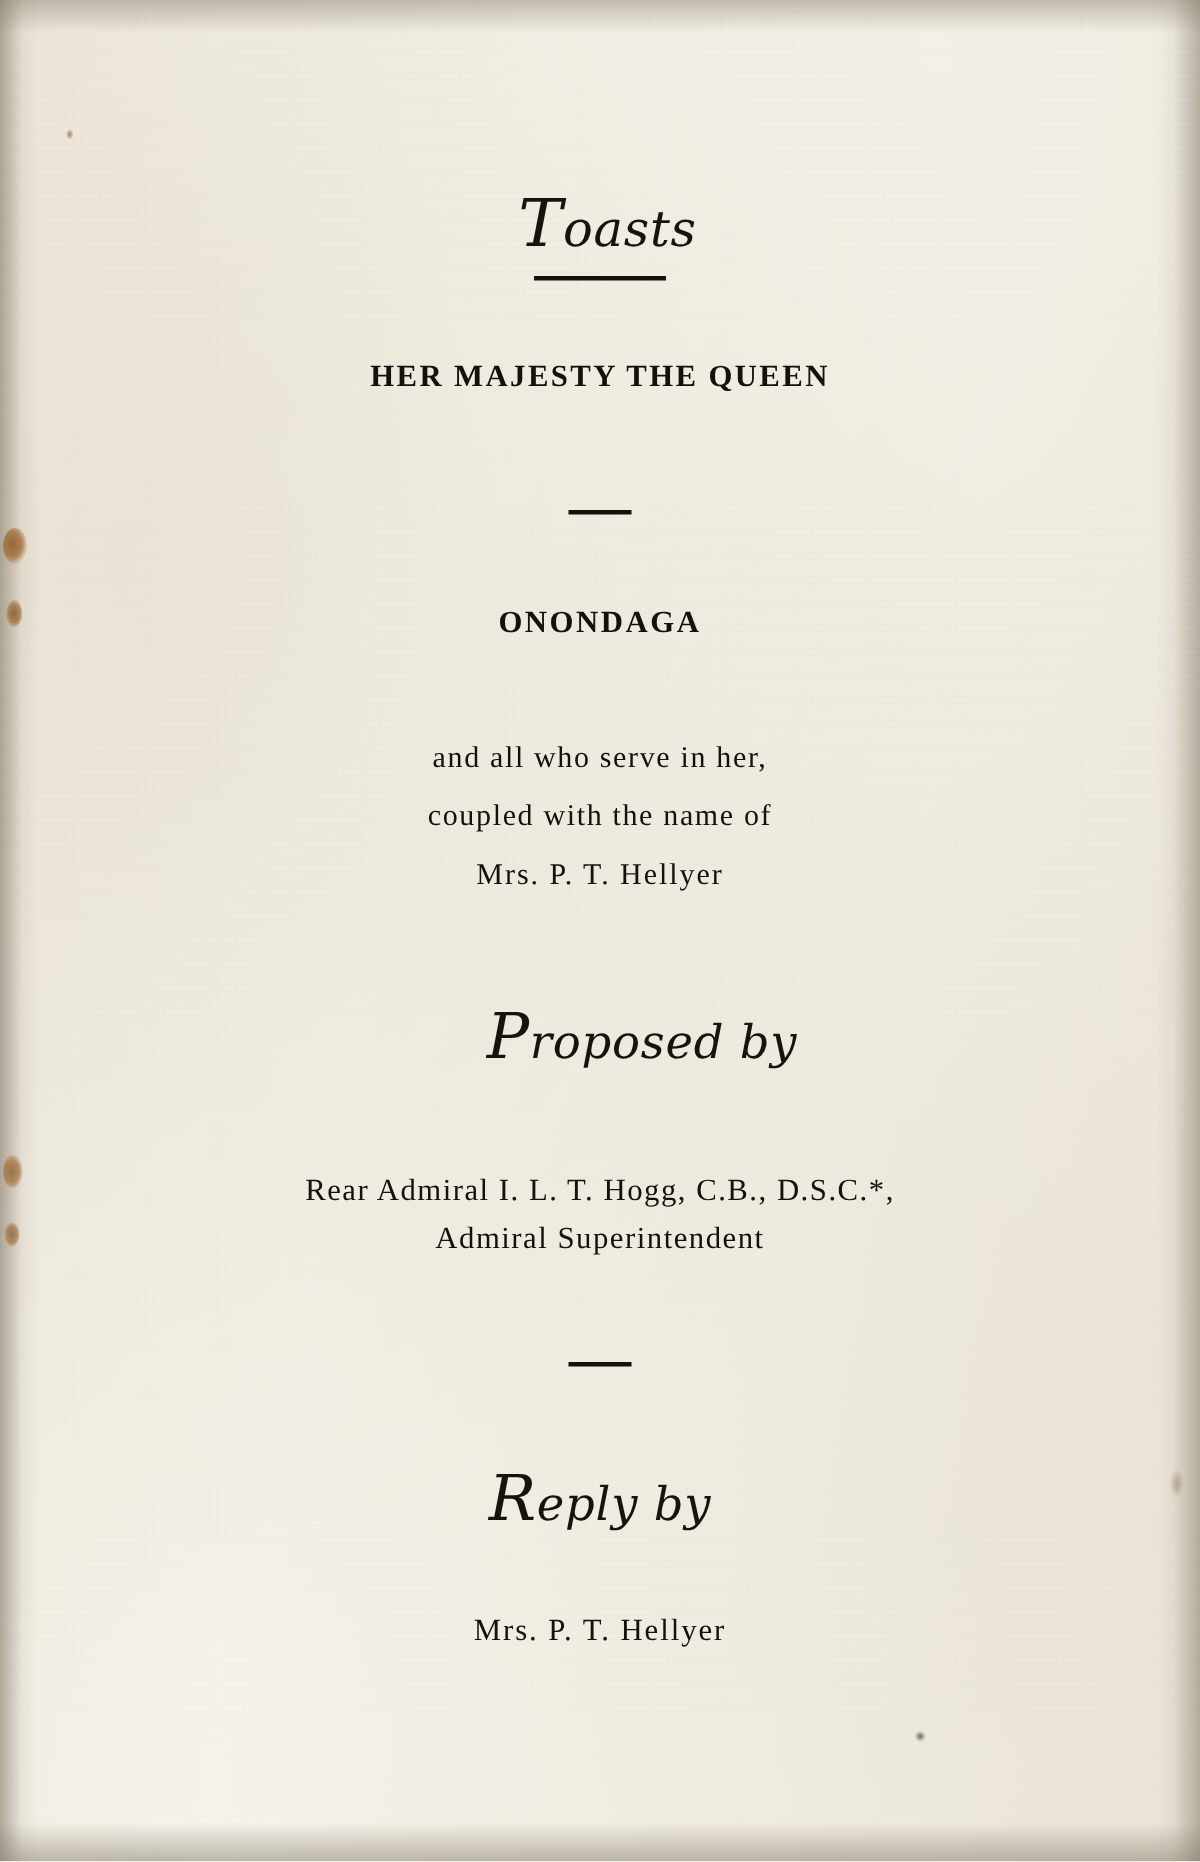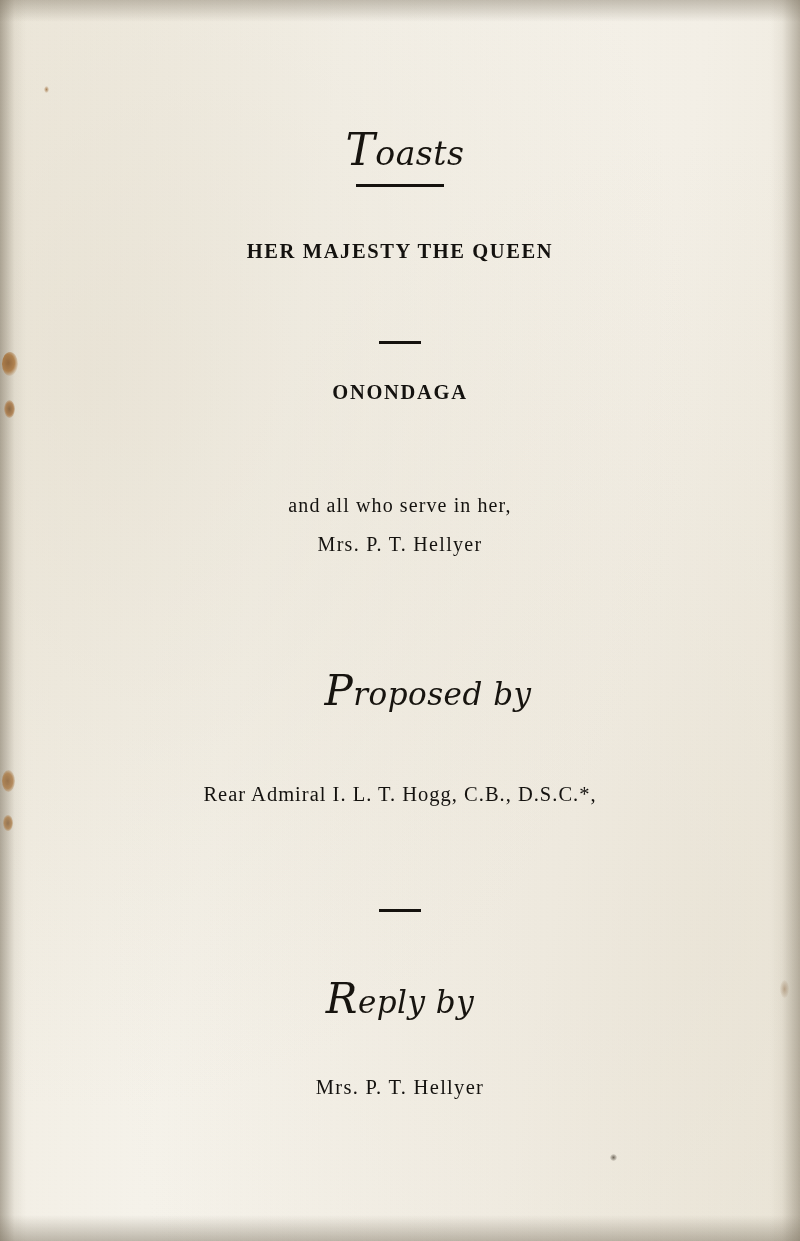--- a/index.html
+++ b/index.html
@@ -131,21 +131,21 @@
     width: 42px;
     height: 2.5px;
     background: #15120e;
     vertical-align: middle;
   }
   .dash-1 { top: 332px; }
   .dash-2 { top: 900px; }
 
   .onondaga {
     position: absolute;
-    top: 381px; left: 0; width: 100%;
+    top: 404px; left: 0; width: 100%;
     font-family: "Liberation Serif", serif;
     font-weight: bold;
     font-size: 20.5px;
     letter-spacing: 1.7px;
   }
 
   .serve-block {
     position: absolute;
     top: 486px; left: 0; width: 100%;
     font-size: 20px;
@@ -231,29 +231,31 @@
     </div>
 
     <div class="queen">HER MAJESTY THE QUEEN</div>
 
     <div class="dash dash-1"><i></i></div>
 
     <div class="onondaga">ONONDAGA</div>
 
     <div class="serve-block">
       <div>and all who serve in her,</div>
+      <div>coupled with the name of</div>
       <div class="name-line">Mrs. P. T. Hellyer</div>
     </div>
 
     <div class="proposed-wrap">
       <div class="proposed script-heading"><span class="cap">P</span><span>roposed by</span></div>
     </div>
 
     <div class="proposer">
       <div>Rear Admiral I. L. T. Hogg, C.B., D.S.C.*,</div>
+      <div>Admiral Superintendent</div>
     </div>
 
     <div class="dash dash-2"><i></i></div>
 
     <div class="reply-wrap">
       <div class="reply script-heading"><span class="cap">R</span><span>eply by</span></div>
     </div>
 
     <div class="replier">Mrs. P. T. Hellyer</div>
 

